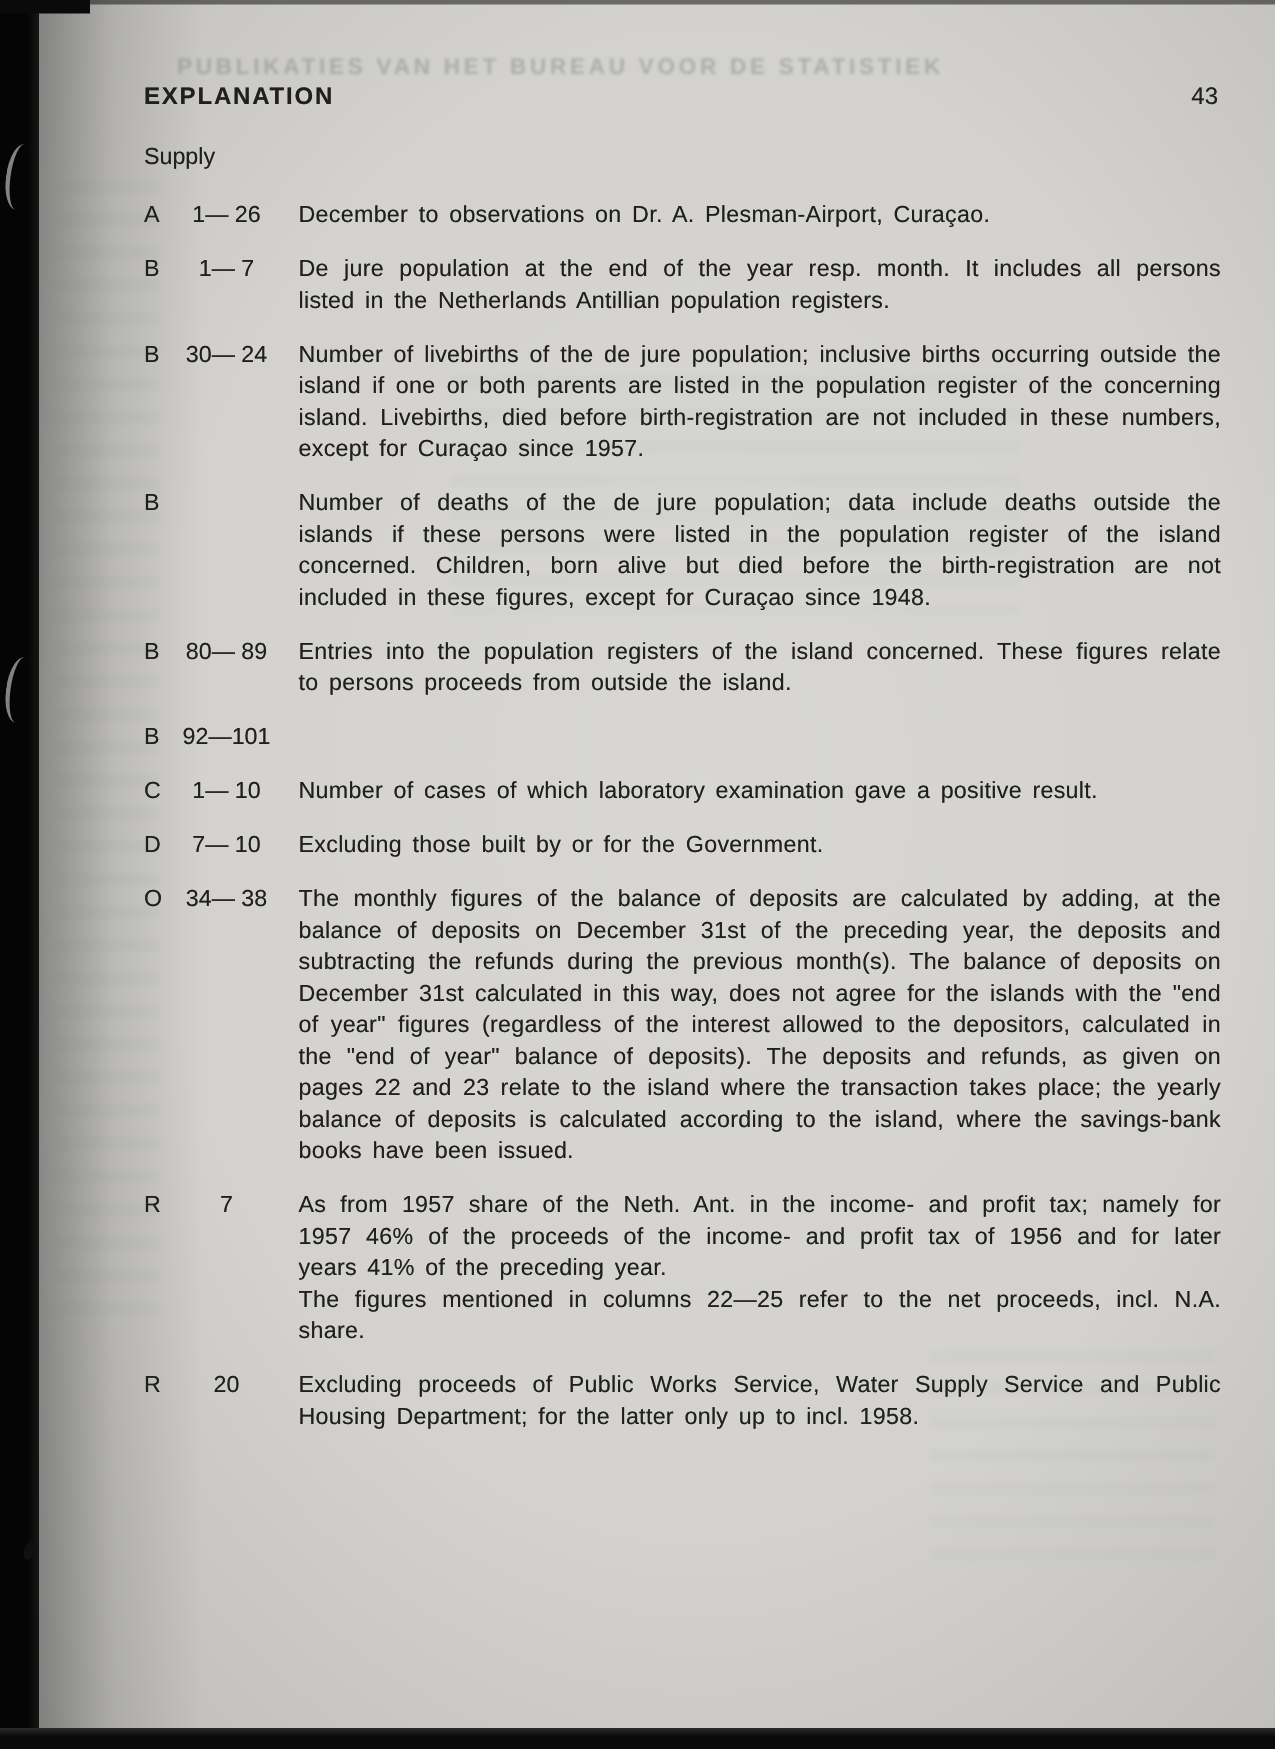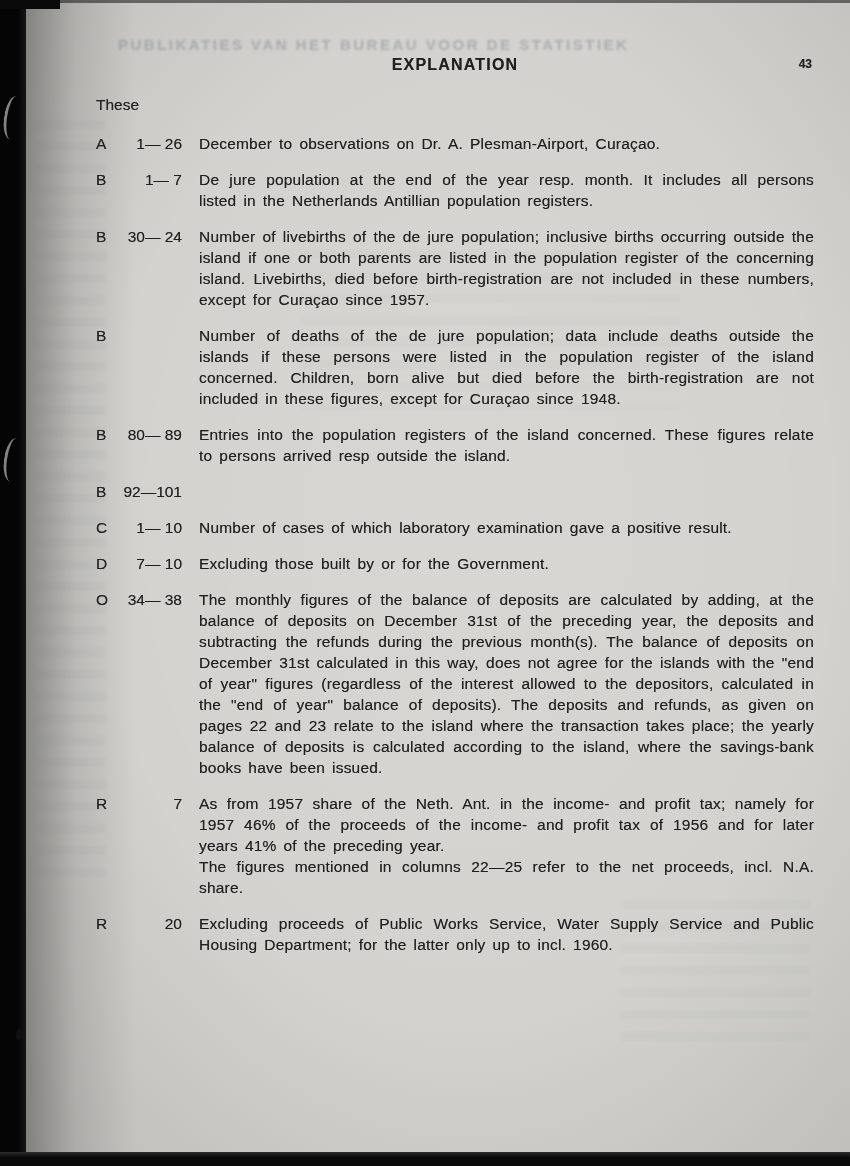--- a/index.html
+++ b/index.html
@@ -76,33 +76,33 @@
   .ghost-c { left: 620px; top: 900px;  width: 190px; height: 150px; opacity: 0.35; }
   
   .content {
     position: absolute; left: 96px; right: 36px; top: 54px;
     z-index: 3;
     font-size: 15.5px; line-height: 21px;
     text-shadow: 0 0 0.4px rgba(25,25,25,0.55);
   }
   .header { position: relative; height: 24px; }
   .page-title {
-    position: absolute; left: 0; right: 0; text-align: center;
+    position: absolute; left: 0; right: 0; 
     font-weight: bold; font-size: 16px; letter-spacing: 1.2px;
   }
   .page-number {
     position: absolute; right: 2px; top: 0;
-    font-weight: bold; font-size: 12px; margin-left: 48px;
+    font-weight: normal; font-size: 16px; margin-left: 48px;
   }
   .column-header { margin-top: 16px; font-size: 15.5px; }
   .entries { margin-top: 18px; }
   .entry { display: flex; margin-bottom: 15px; }
   .entry-code { display: flex; width: 86px; flex: 0 0 86px; }
   .entry-letter { width: 24px; flex: 0 0 24px; }
-  .entry-range { flex: 1; text-align: right; white-space: nowrap; }
+  .entry-range { flex: 1; text-align: center; white-space: nowrap; }
   .entry-text {
     flex: 1; margin-left: 17px;
     text-align: justify; white-space: pre-line;
     word-spacing: 2.5px; letter-spacing: 0.2px;
   }
 </style>
 </head>
 <body>
 
 <div class="scan">
@@ -114,21 +114,21 @@
   <div class="ghost-block ghost-a"></div>
   <div class="ghost-block ghost-b"></div>
   <div class="ghost-block ghost-c"></div>
 
   <div class="content">
     <div class="header">
       <div class="page-title">EXPLANATION</div>
       <div class="page-number">43</div>
     </div>
 
-    <div class="column-header">These</div>
+    <div class="column-header">Supply</div>
 
     <div class="entries">
   <div class="entry">
     <div class="entry-code">
       <span class="entry-letter">A</span>
       <span class="entry-range">1— 26</span>
     </div>
     <div class="entry-text">December to observations on Dr. A. Plesman-Airport, Curaçao.</div>
   </div>
 
@@ -153,21 +153,21 @@
       <span class="entry-letter">B</span>
     </div>
     <div class="entry-text">Number of deaths of the de jure population; data include deaths outside the islands if these persons were listed in the population register of the island concerned. Children, born alive but died before the birth-registration are not included in these figures, except for Curaçao since 1948.</div>
   </div>
 
   <div class="entry">
     <div class="entry-code">
       <span class="entry-letter">B</span>
       <span class="entry-range">80— 89</span>
     </div>
-    <div class="entry-text">Entries into the population registers of the island concerned. These figures relate to persons arrived resp outside the island.</div>
+    <div class="entry-text">Entries into the population registers of the island concerned. These figures relate to persons proceeds from outside the island.</div>
   </div>
 
   <div class="entry">
     <div class="entry-code">
       <span class="entry-letter">B</span>
       <span class="entry-range">92—101</span>
     </div>
   </div>
 
   <div class="entry">
@@ -201,21 +201,21 @@
     </div>
     <div class="entry-text">As from 1957 share of the Neth. Ant. in the income- and profit tax; namely for 1957 46% of the proceeds of the income- and profit tax of 1956 and for later years 41% of the preceding year.
 The figures mentioned in columns 22—25 refer to the net proceeds, incl. N.A. share.</div>
   </div>
 
   <div class="entry">
     <div class="entry-code">
       <span class="entry-letter">R</span>
       <span class="entry-range">20</span>
     </div>
-    <div class="entry-text">Excluding proceeds of Public Works Service, Water Supply Service and Public Housing Department; for the latter only up to incl. 1960.</div>
+    <div class="entry-text">Excluding proceeds of Public Works Service, Water Supply Service and Public Housing Department; for the latter only up to incl. 1958.</div>
   </div>
 </div>
   </div>
 
   <div class="edge-left"></div>
   <div class="edge-bottom"></div>
   <div class="edge-top"></div>
   <div class="corner-top-left"></div>
   <div class="curl-mark curl-1"></div>
   <div class="curl-mark curl-2"></div>

